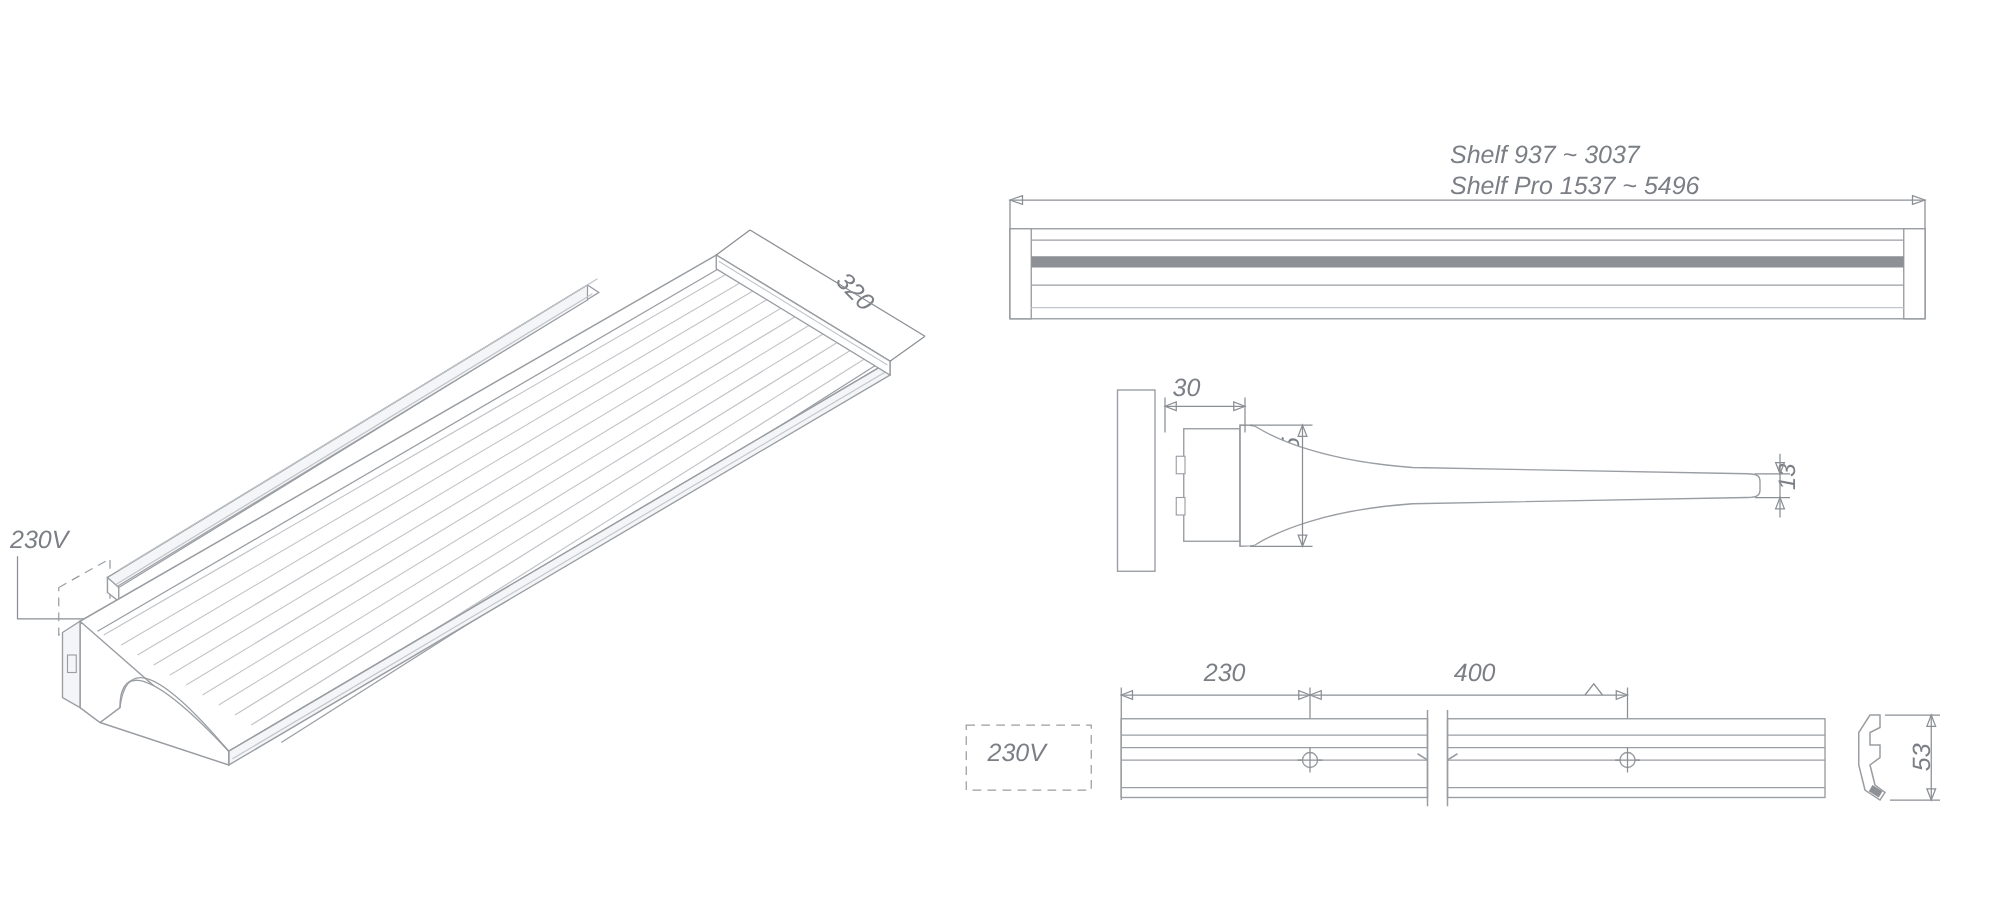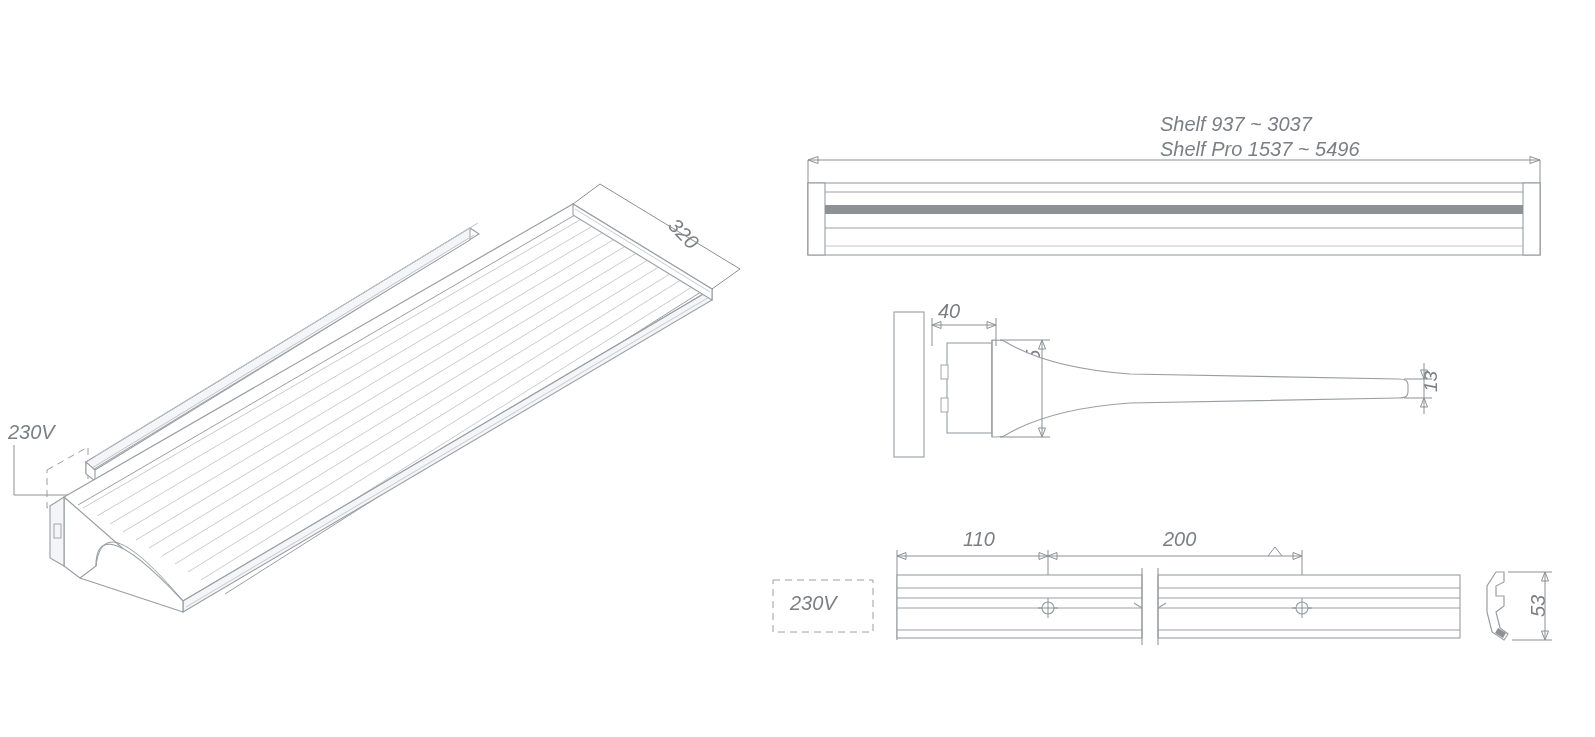--- a/index.html
+++ b/index.html
@@ -21,24 +21,24 @@
 </head>
 <body>
 
 <div id="sheet">
 
   <div class="dimtext t-lg" style="left:1160px;top:113px;">Shelf 937 ~ 3037</div>
   <div class="dimtext t-lg" style="left:1160px;top:138px;">Shelf Pro 1537 ~ 5496</div>
 
   <div class="dimtext t-lg" style="left:8px;top:421px;">230V</div>
 
-  <div class="dimtext t-lg" style="left:938px;top:300px;">40</div>
-
-  <div class="dimtext t-lg" style="left:963px;top:528px;">110</div>
-  <div class="dimtext t-lg" style="left:1163px;top:528px;">200</div>
+  <div class="dimtext t-lg" style="left:938px;top:300px;">30</div>
+
+  <div class="dimtext t-lg" style="left:963px;top:528px;">230</div>
+  <div class="dimtext t-lg" style="left:1163px;top:528px;">400</div>
 
   <div class="dimtext t-lg" style="left:790px;top:592px;">230V</div>
 
   <div class="dimtext t-lg" style="left:1022px;top:372px;transform:rotate(-90deg);transform-origin:left top;">65</div>
   <div class="dimtext t-md" style="left:1420px;top:392px;transform:rotate(-90deg);transform-origin:left top;">13</div>
   <div class="dimtext t-lg" style="left:1527px;top:617px;transform:rotate(-90deg);transform-origin:left top;">53</div>
   <div class="dimtext t-lg" style="left:680px;top:214px;transform:rotate(46deg);transform-origin:left top;">320</div>
 
   <div style="position:absolute;left:968px;top:396px;transform:rotate(-90deg);transform-origin:left top;
               font-size:7px;font-weight:bold;color:#8a8d92;letter-spacing:0.5px;">KEVV</div>

